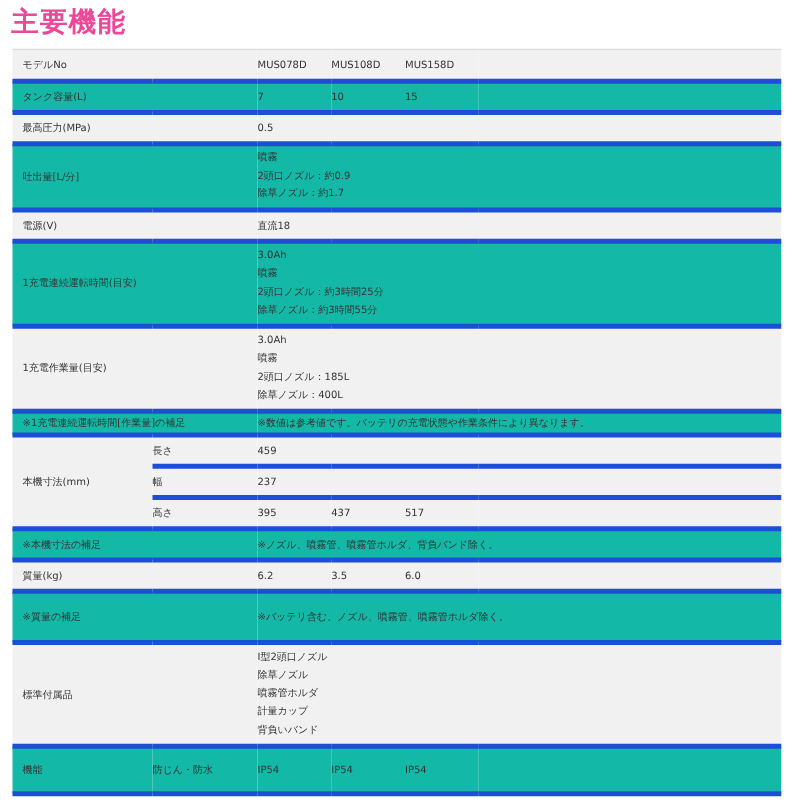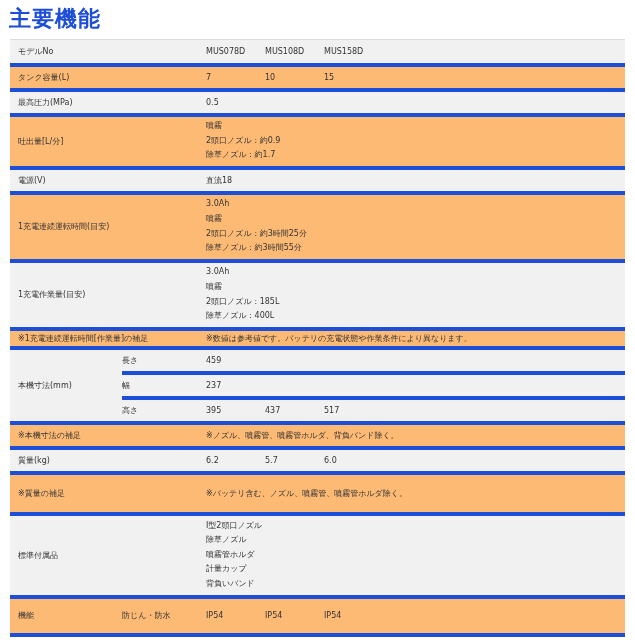--- a/index.html
+++ b/index.html
@@ -3,34 +3,34 @@
   <meta charset="utf-8">
   <style>
     html, body { margin: 0; padding: 0; background: #ffffff; }
     body {
       width: 635px; height: 640px; overflow: hidden;
       font-family: "DejaVu Sans", "Liberation Sans", sans-serif;
       color: #333333;
     }
     .title {
       position: absolute; left: 9px; top: 4px;
-      font-size: 22px; font-weight: bold; color: #1d4ed8;
+      font-size: 22px; font-weight: bold; color: #ec4899;
       letter-spacing: 1px; line-height: 30px;
     }
     table.spec {
       position: absolute; left: 10px; top: 39px;
       width: 615px; border-collapse: collapse;
       font-size: 8px; line-height: 15px;
     }
     table.spec td {
       padding: 0; vertical-align: middle;
       border-bottom: 4px solid #1d4ed8;
     }
     tr.g td { background: #f1f1f1; }
-    tr.w td { background: #fdba74; }
+    tr.w td { background: #14b8a6; }
     td.label { width: 104px; padding-left: 8px !important; }
     td.sub { width: 70px; padding-left: 0 !important; }
     .multi { padding: 4px 0; margin-left: 15px; }
     .multi div { line-height: 14.6px; }
     table.spec tr.top td { border-top: 1px solid #dcdcdc; }
   </style>
 </head>
 <body>
 
 <div class="title">主要機能</div>
@@ -126,21 +126,21 @@
     </tr>
 
     <tr class="w" style="height:25px">
       <td class="label" colspan="2">※本機寸法の補足</td>
       <td colspan="4">※ノズル、噴霧管、噴霧管ホルダ、背負バンド除く。</td>
     </tr>
 
     <tr class="g" style="height:25px">
       <td class="label" colspan="2">質量(kg)</td>
       <td>6.2</td>
-      <td>5.7</td>
+      <td>3.5</td>
       <td>6.0</td>
       <td></td>
     </tr>
 
     <tr class="w" style="height:41px">
       <td class="label" colspan="2">※質量の補足</td>
       <td colspan="4">※バッテリ含む、ノズル、噴霧管、噴霧管ホルダ除く。</td>
     </tr>
 
     <tr class="g" style="height:83px">

